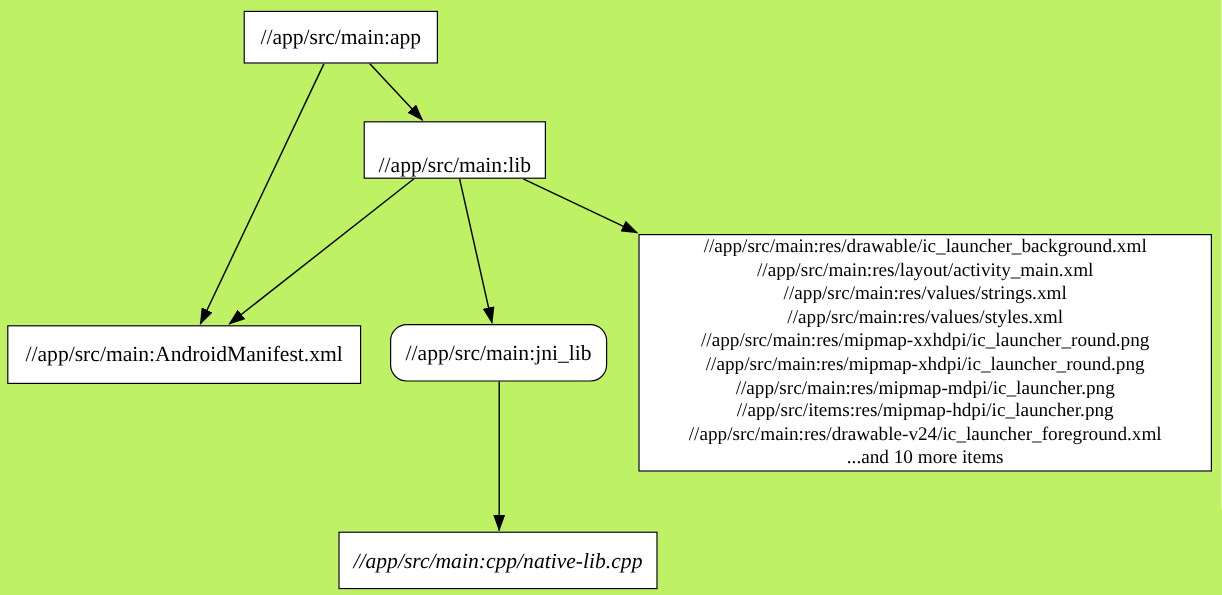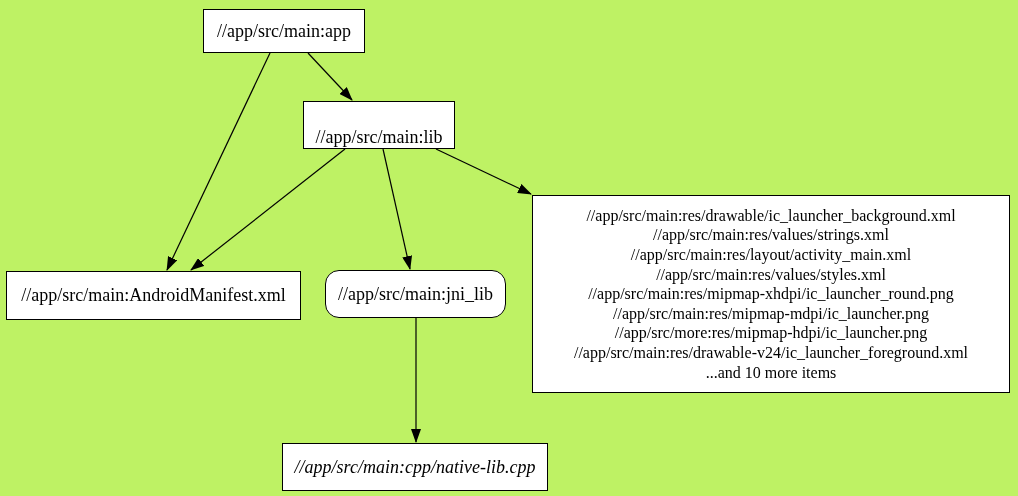--- a/index.html
+++ b/index.html
@@ -86,26 +86,27 @@
   <div class="node node-manifest">
     <span>//app/src/main:AndroidManifest.xml</span>
   </div>
 
   <div class="node node-jni">
     <span>//app/src/main:jni_lib</span>
   </div>
 
   <div class="node node-res">
     <span class="res-line">//app/src/main:res/drawable/ic_launcher_background.xml</span>
+    <span class="res-line">//app/src/main:res/layout/activity_main.xml</span>
     <span class="res-line">//app/src/main:res/values/strings.xml</span>
-    <span class="res-line">//app/src/main:res/layout/activity_main.xml</span>
     <span class="res-line">//app/src/main:res/values/styles.xml</span>
+    <span class="res-line">//app/src/main:res/mipmap-xxhdpi/ic_launcher_round.png</span>
     <span class="res-line">//app/src/main:res/mipmap-xhdpi/ic_launcher_round.png</span>
     <span class="res-line">//app/src/main:res/mipmap-mdpi/ic_launcher.png</span>
-    <span class="res-line">//app/src/more:res/mipmap-hdpi/ic_launcher.png</span>
+    <span class="res-line">//app/src/items:res/mipmap-hdpi/ic_launcher.png</span>
     <span class="res-line">//app/src/main:res/drawable-v24/ic_launcher_foreground.xml</span>
     <span class="res-line">...and 10 more items</span>
   </div>
 
   <div class="node node-cpp">
     <span>//app/src/main:cpp/native-lib.cpp</span>
   </div>
 
 </div>
 

